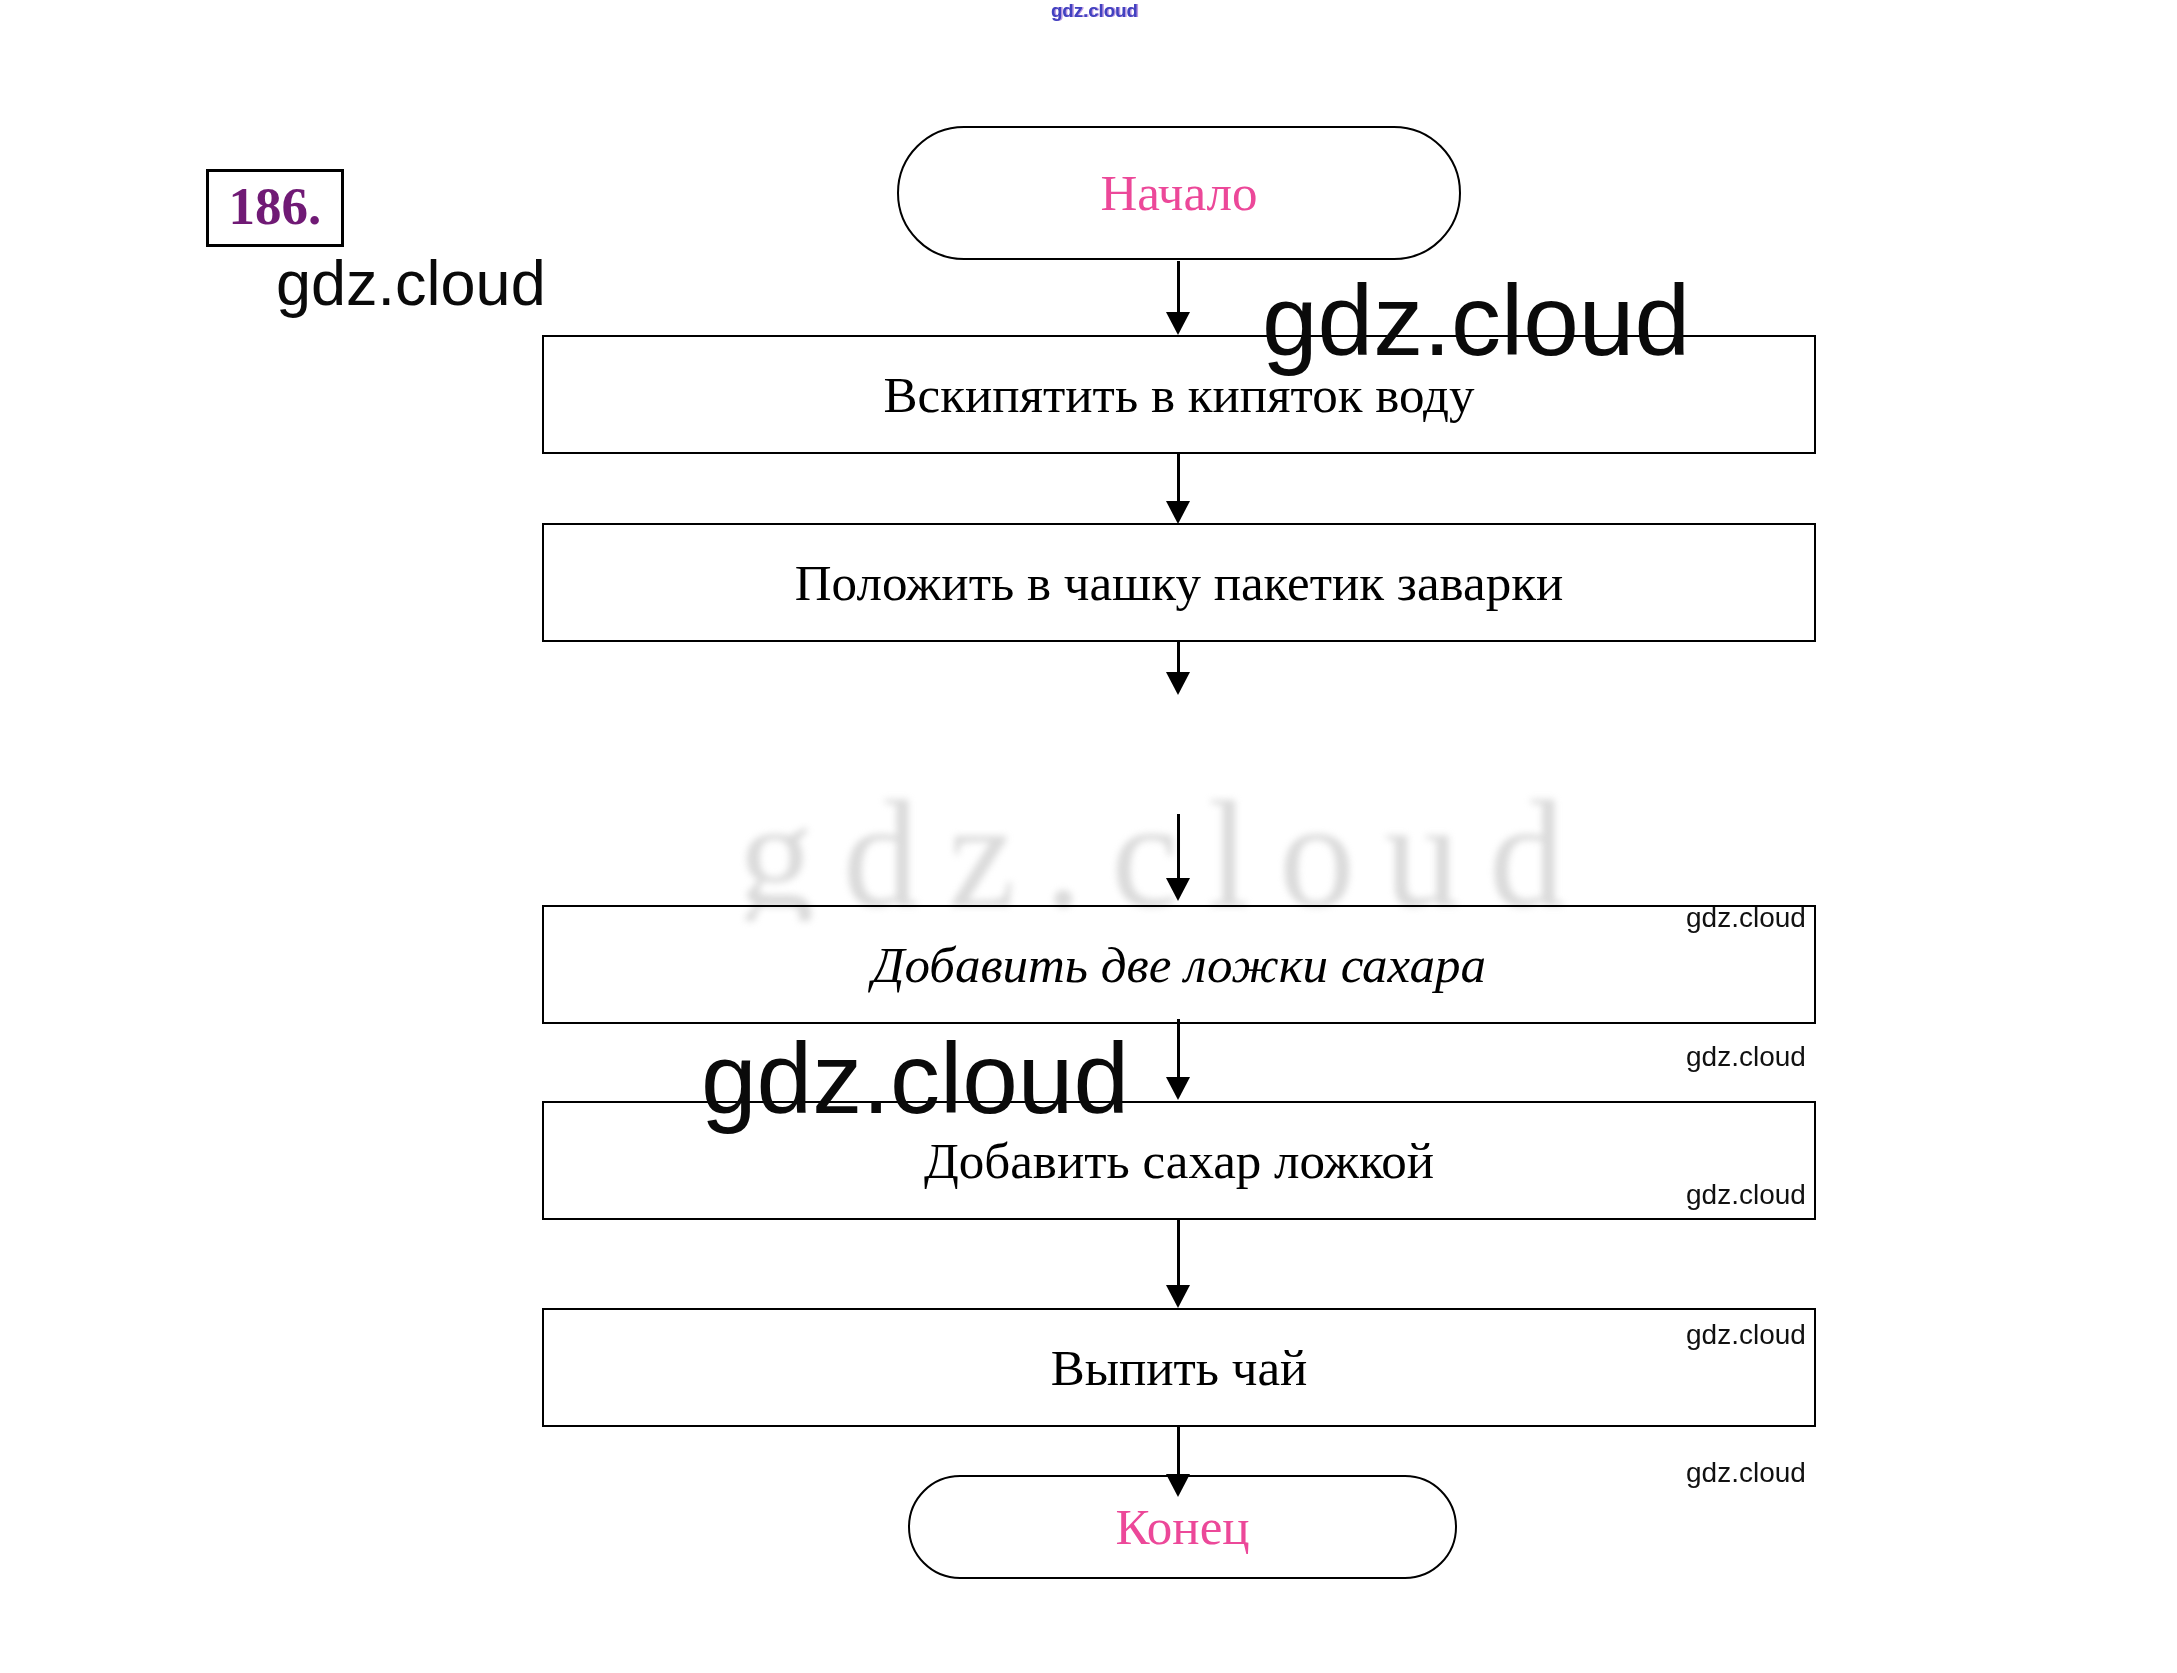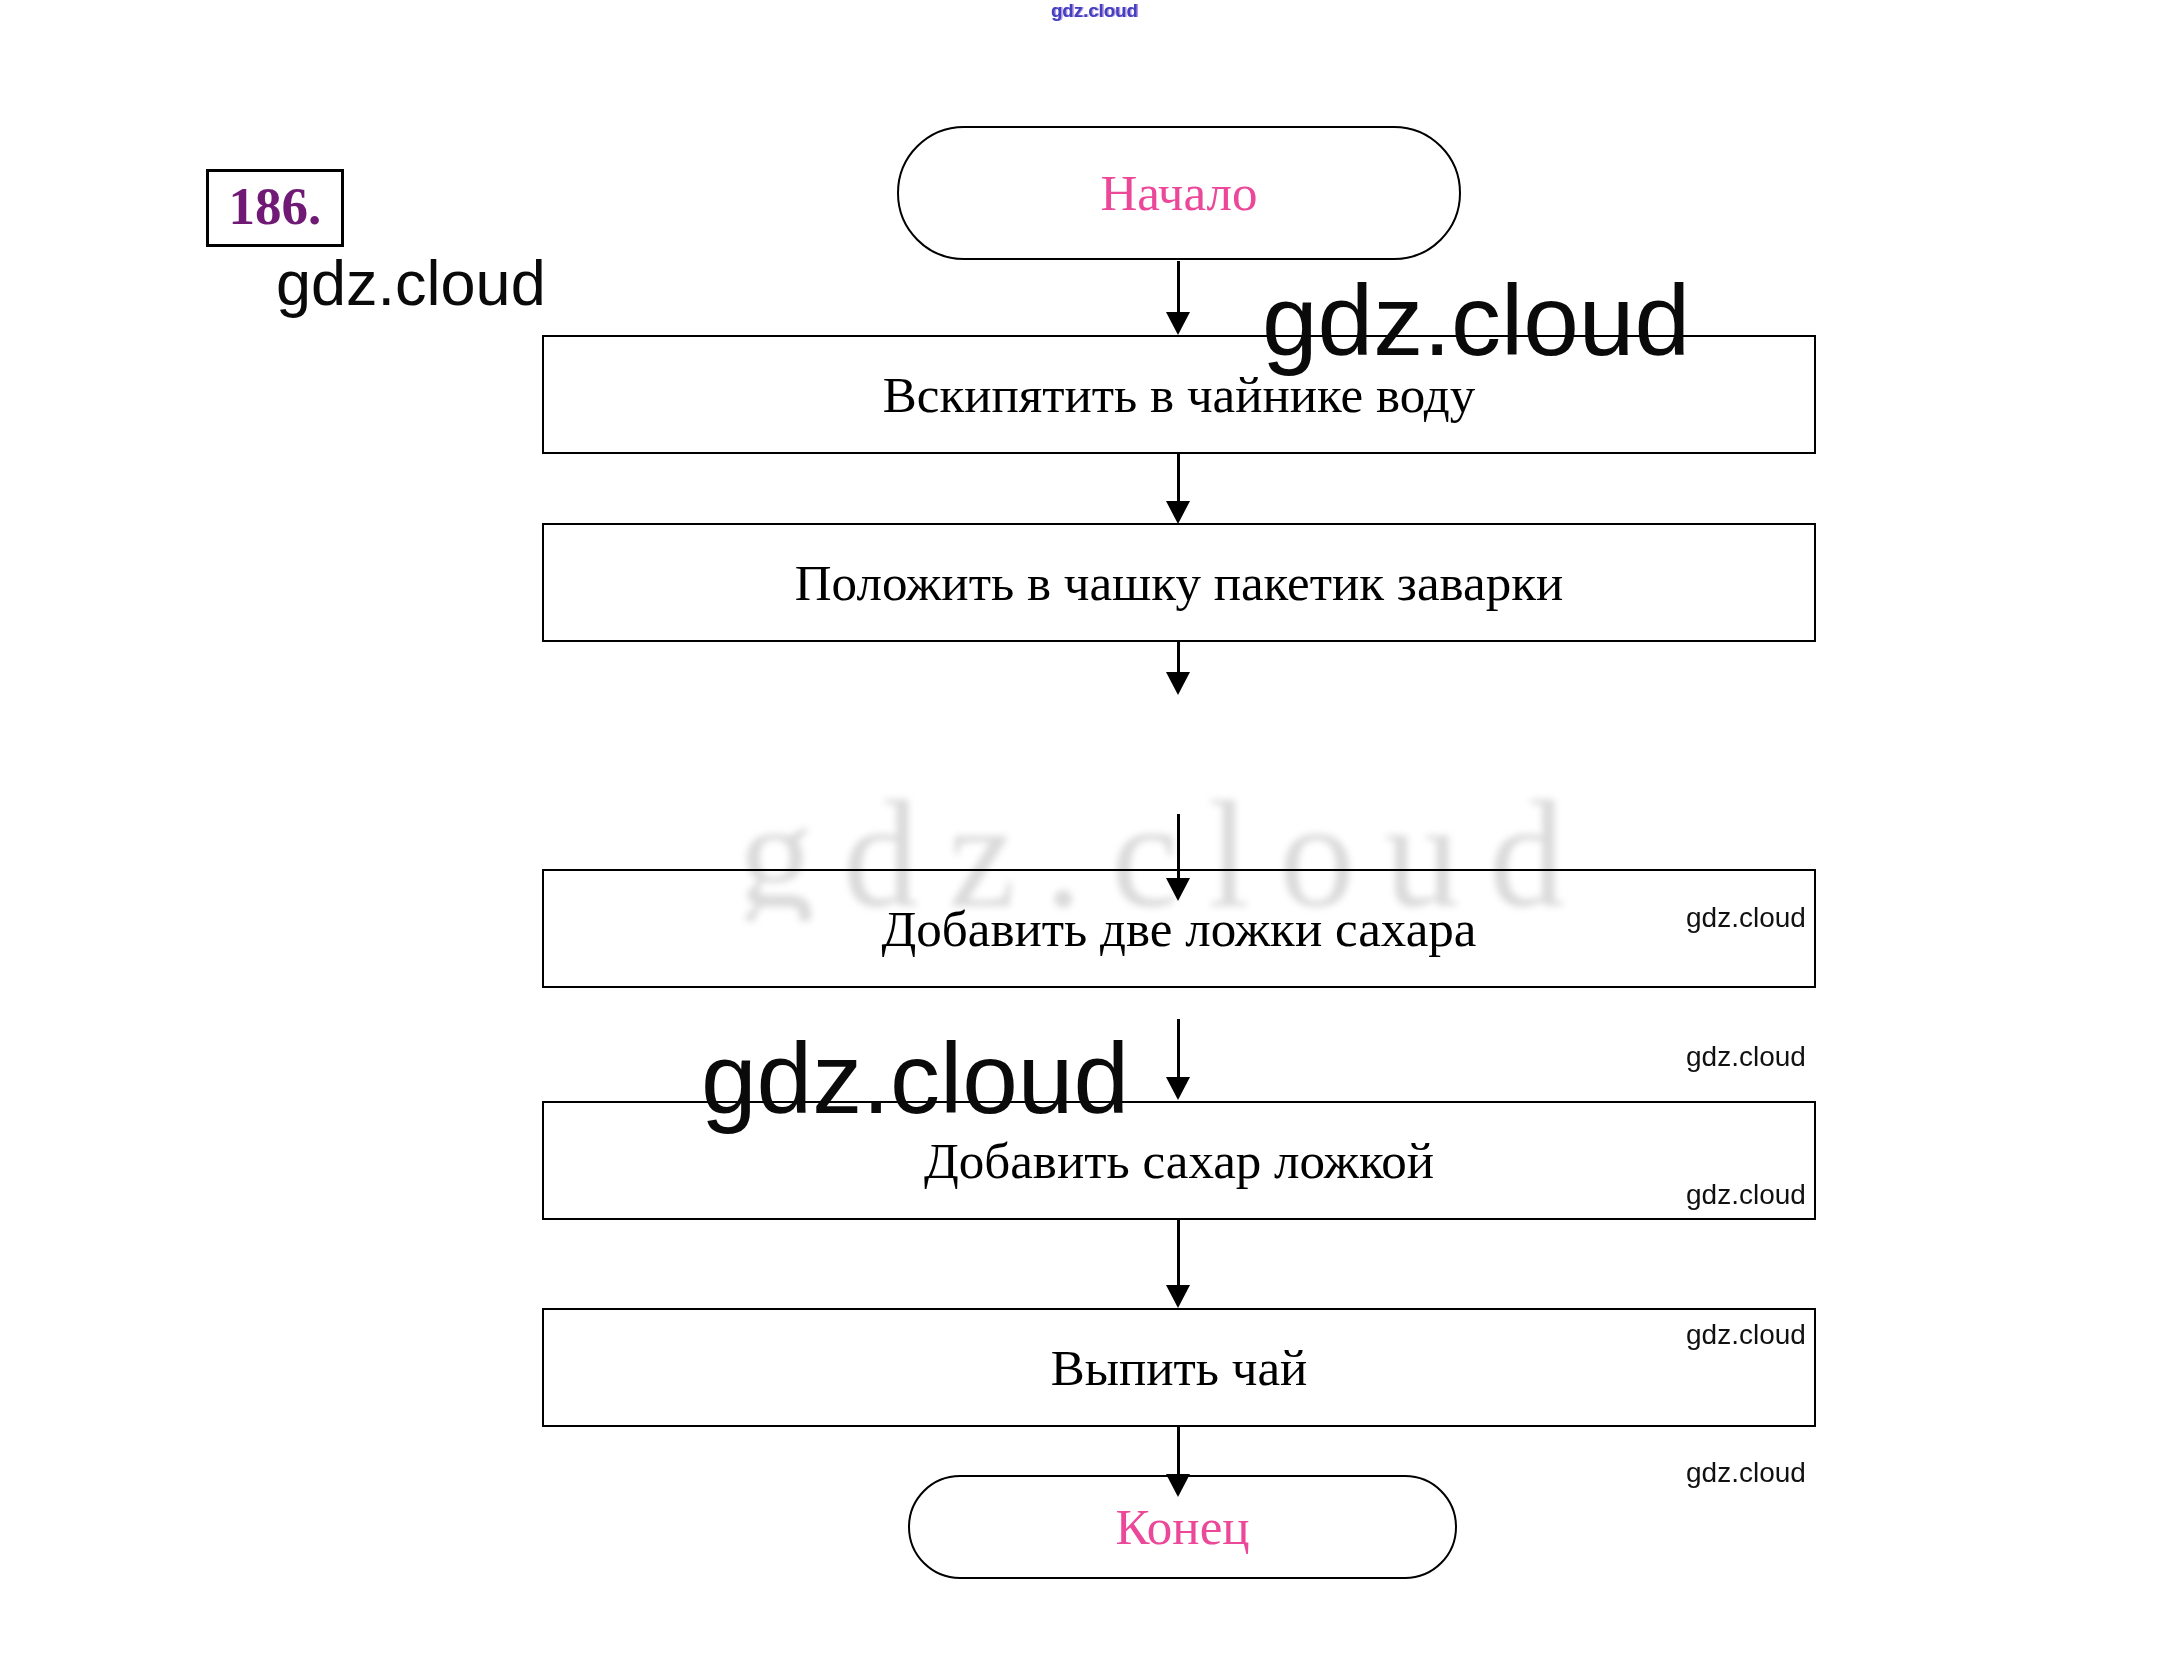--- a/index.html
+++ b/index.html
@@ -161,41 +161,41 @@
   <div class="wm wm-side" style="top:1319px">gdz.cloud</div>
   <div class="wm wm-side" style="top:1457px">gdz.cloud</div>
 
   <div class="flow-oval" style="left:897px; top:126px; width:564px; height:134px; border-radius:68px;">Начало</div>
 
   <div class="arrow" style="top:261px; height:74px;">
     <div class="shaft"></div>
     <div class="head"></div>
   </div>
 
-  <div class="flow-box" style="top:335px;">Вскипятить в чайнике воду</div>
+  <div class="flow-box" style="top:335px;">Вскипятить в кипяток воду</div>
 
   <div class="arrow" style="top:454px; height:70px;">
     <div class="shaft"></div>
     <div class="head"></div>
   </div>
 
   <div class="flow-box" style="top:523px;">Положить в чашку пакетик заварки</div>
 
   <div class="arrow" style="top:642px; height:53px;">
     <div class="shaft"></div>
     <div class="head"></div>
   </div>
 
 
   <div class="arrow" style="top:814px; height:87px;">
     <div class="shaft"></div>
     <div class="head"></div>
   </div>
 
-  <div class="flow-box" style="top:869px;">Добавить две ложки сахара</div>
+  <div class="flow-box" style="top:905px;font-style:italic;">Добавить две ложки сахара</div>
 
   <div class="arrow" style="top:1019px; height:81px;">
     <div class="shaft"></div>
     <div class="head"></div>
   </div>
 
   <div class="flow-box" style="top:1101px;">Добавить сахар ложкой</div>
 
   <div class="arrow" style="top:1219px; height:89px;">
     <div class="shaft"></div>

